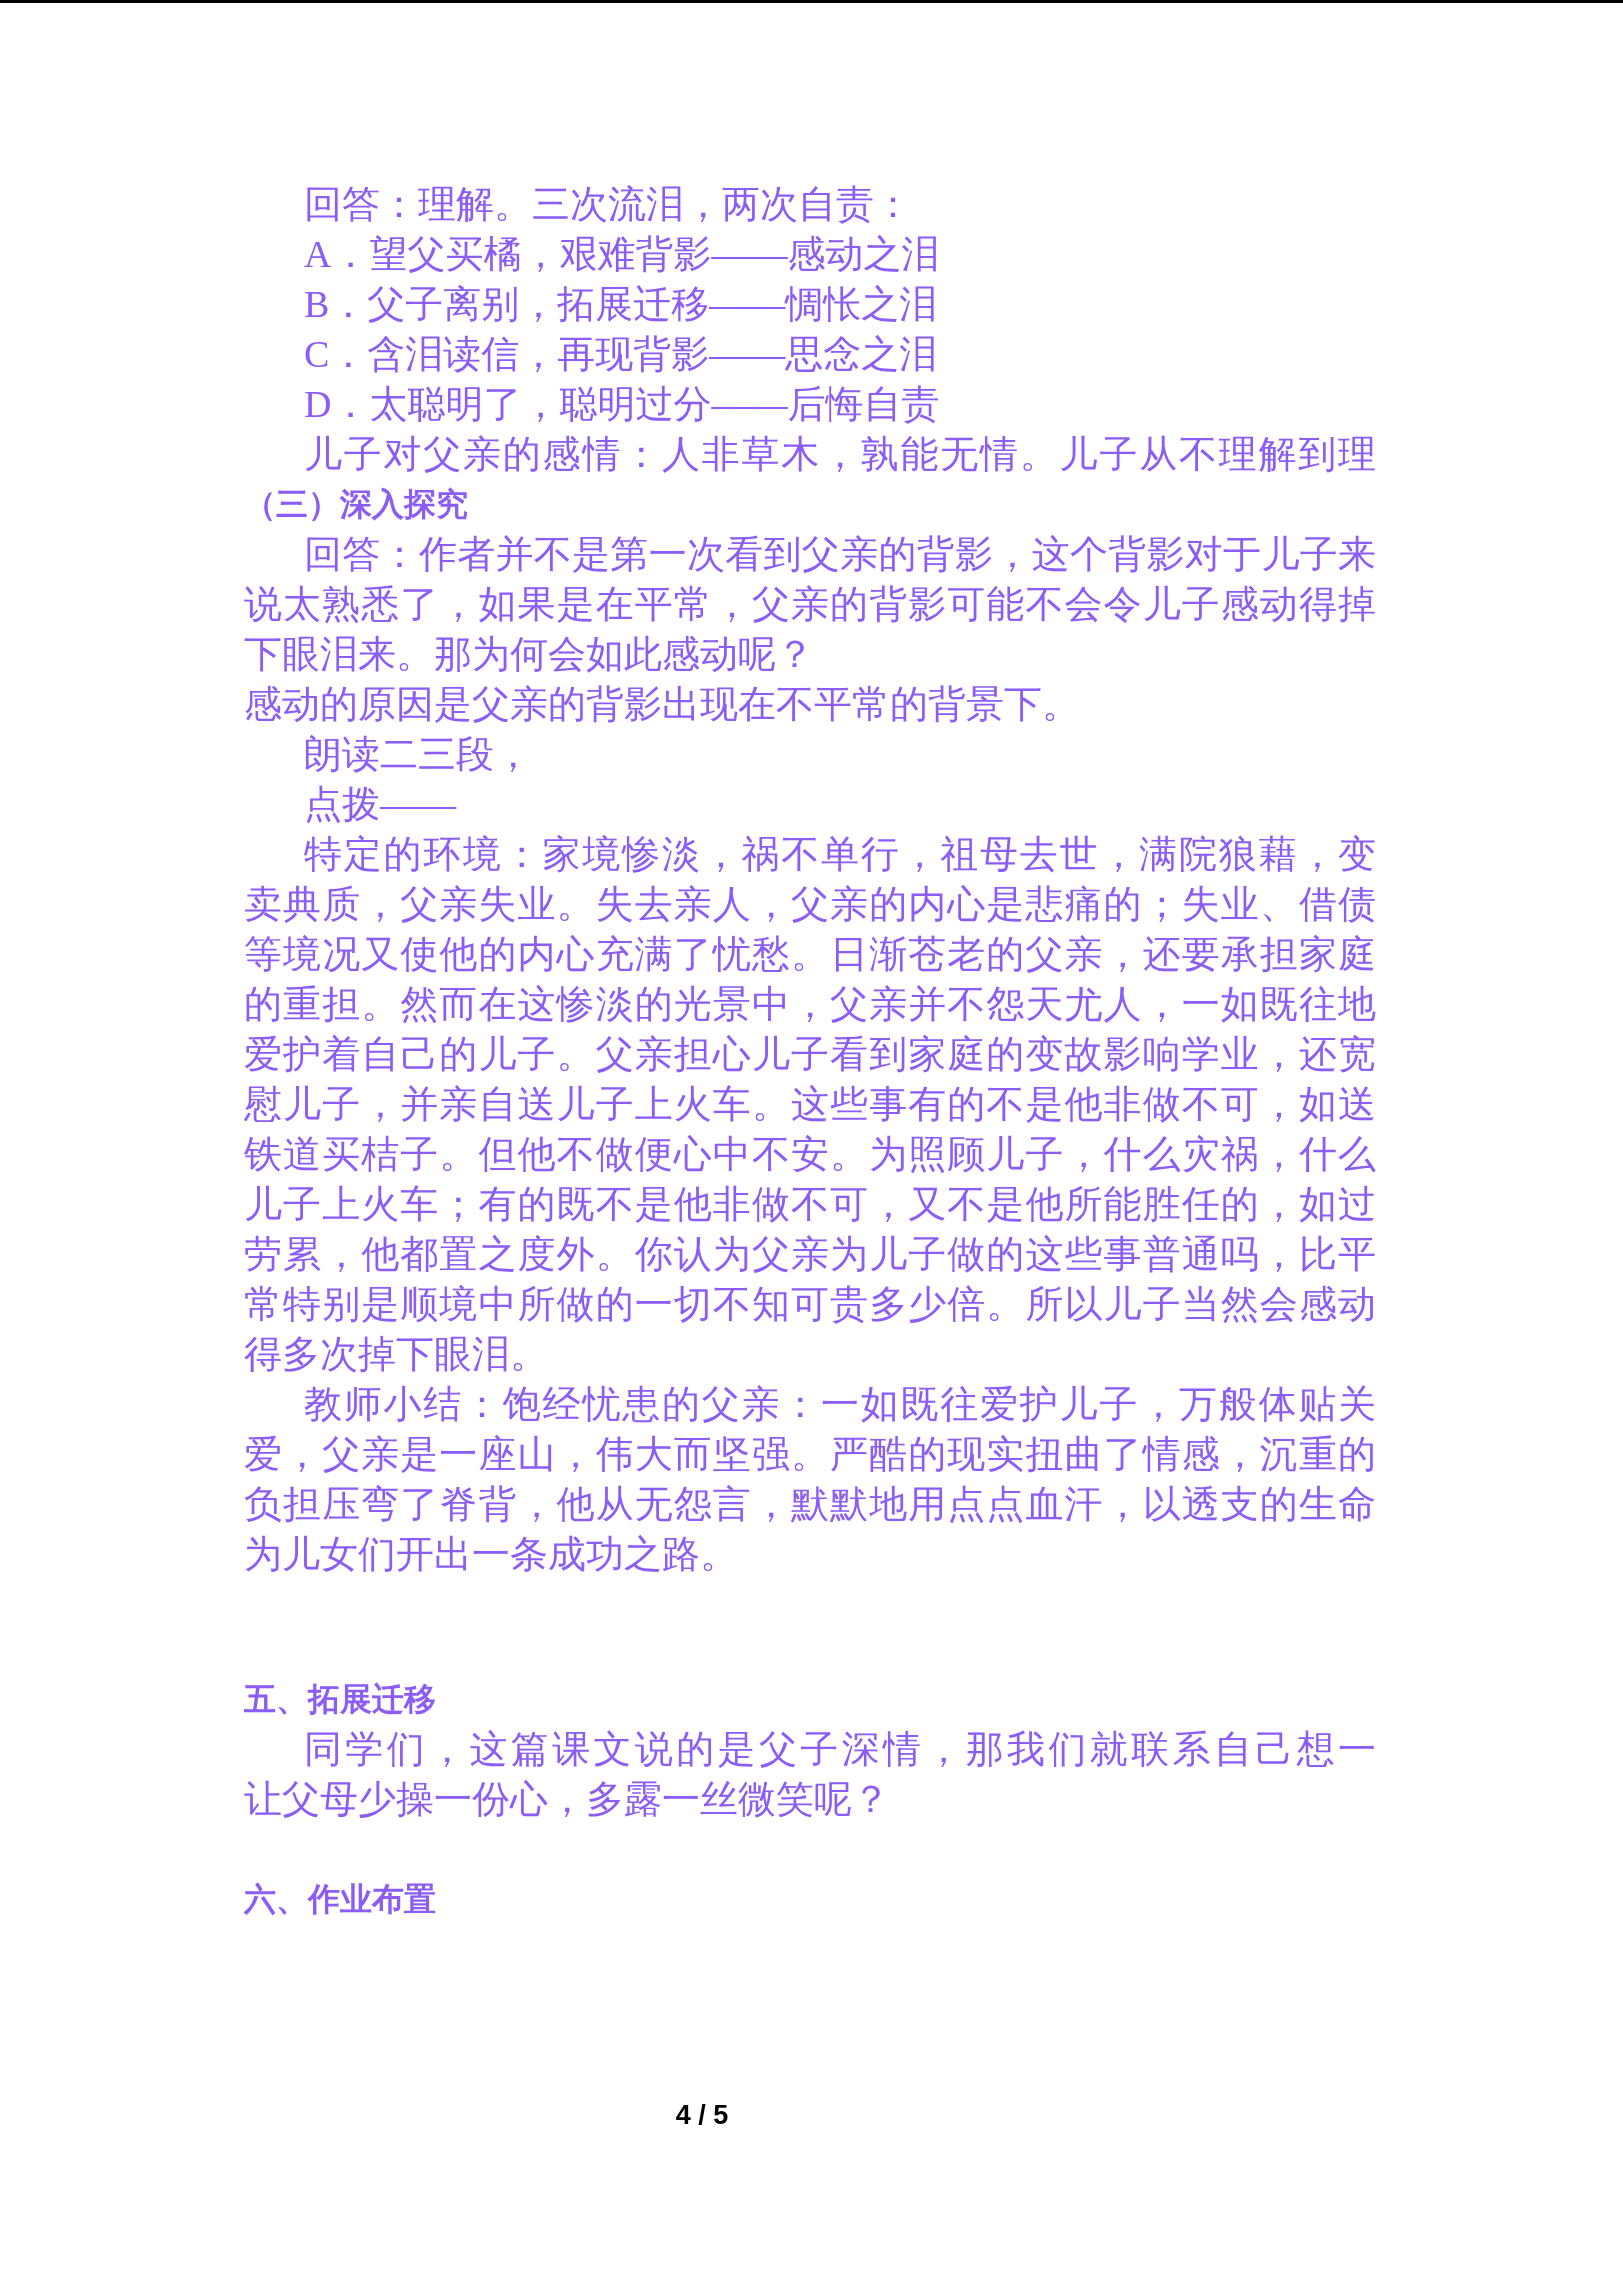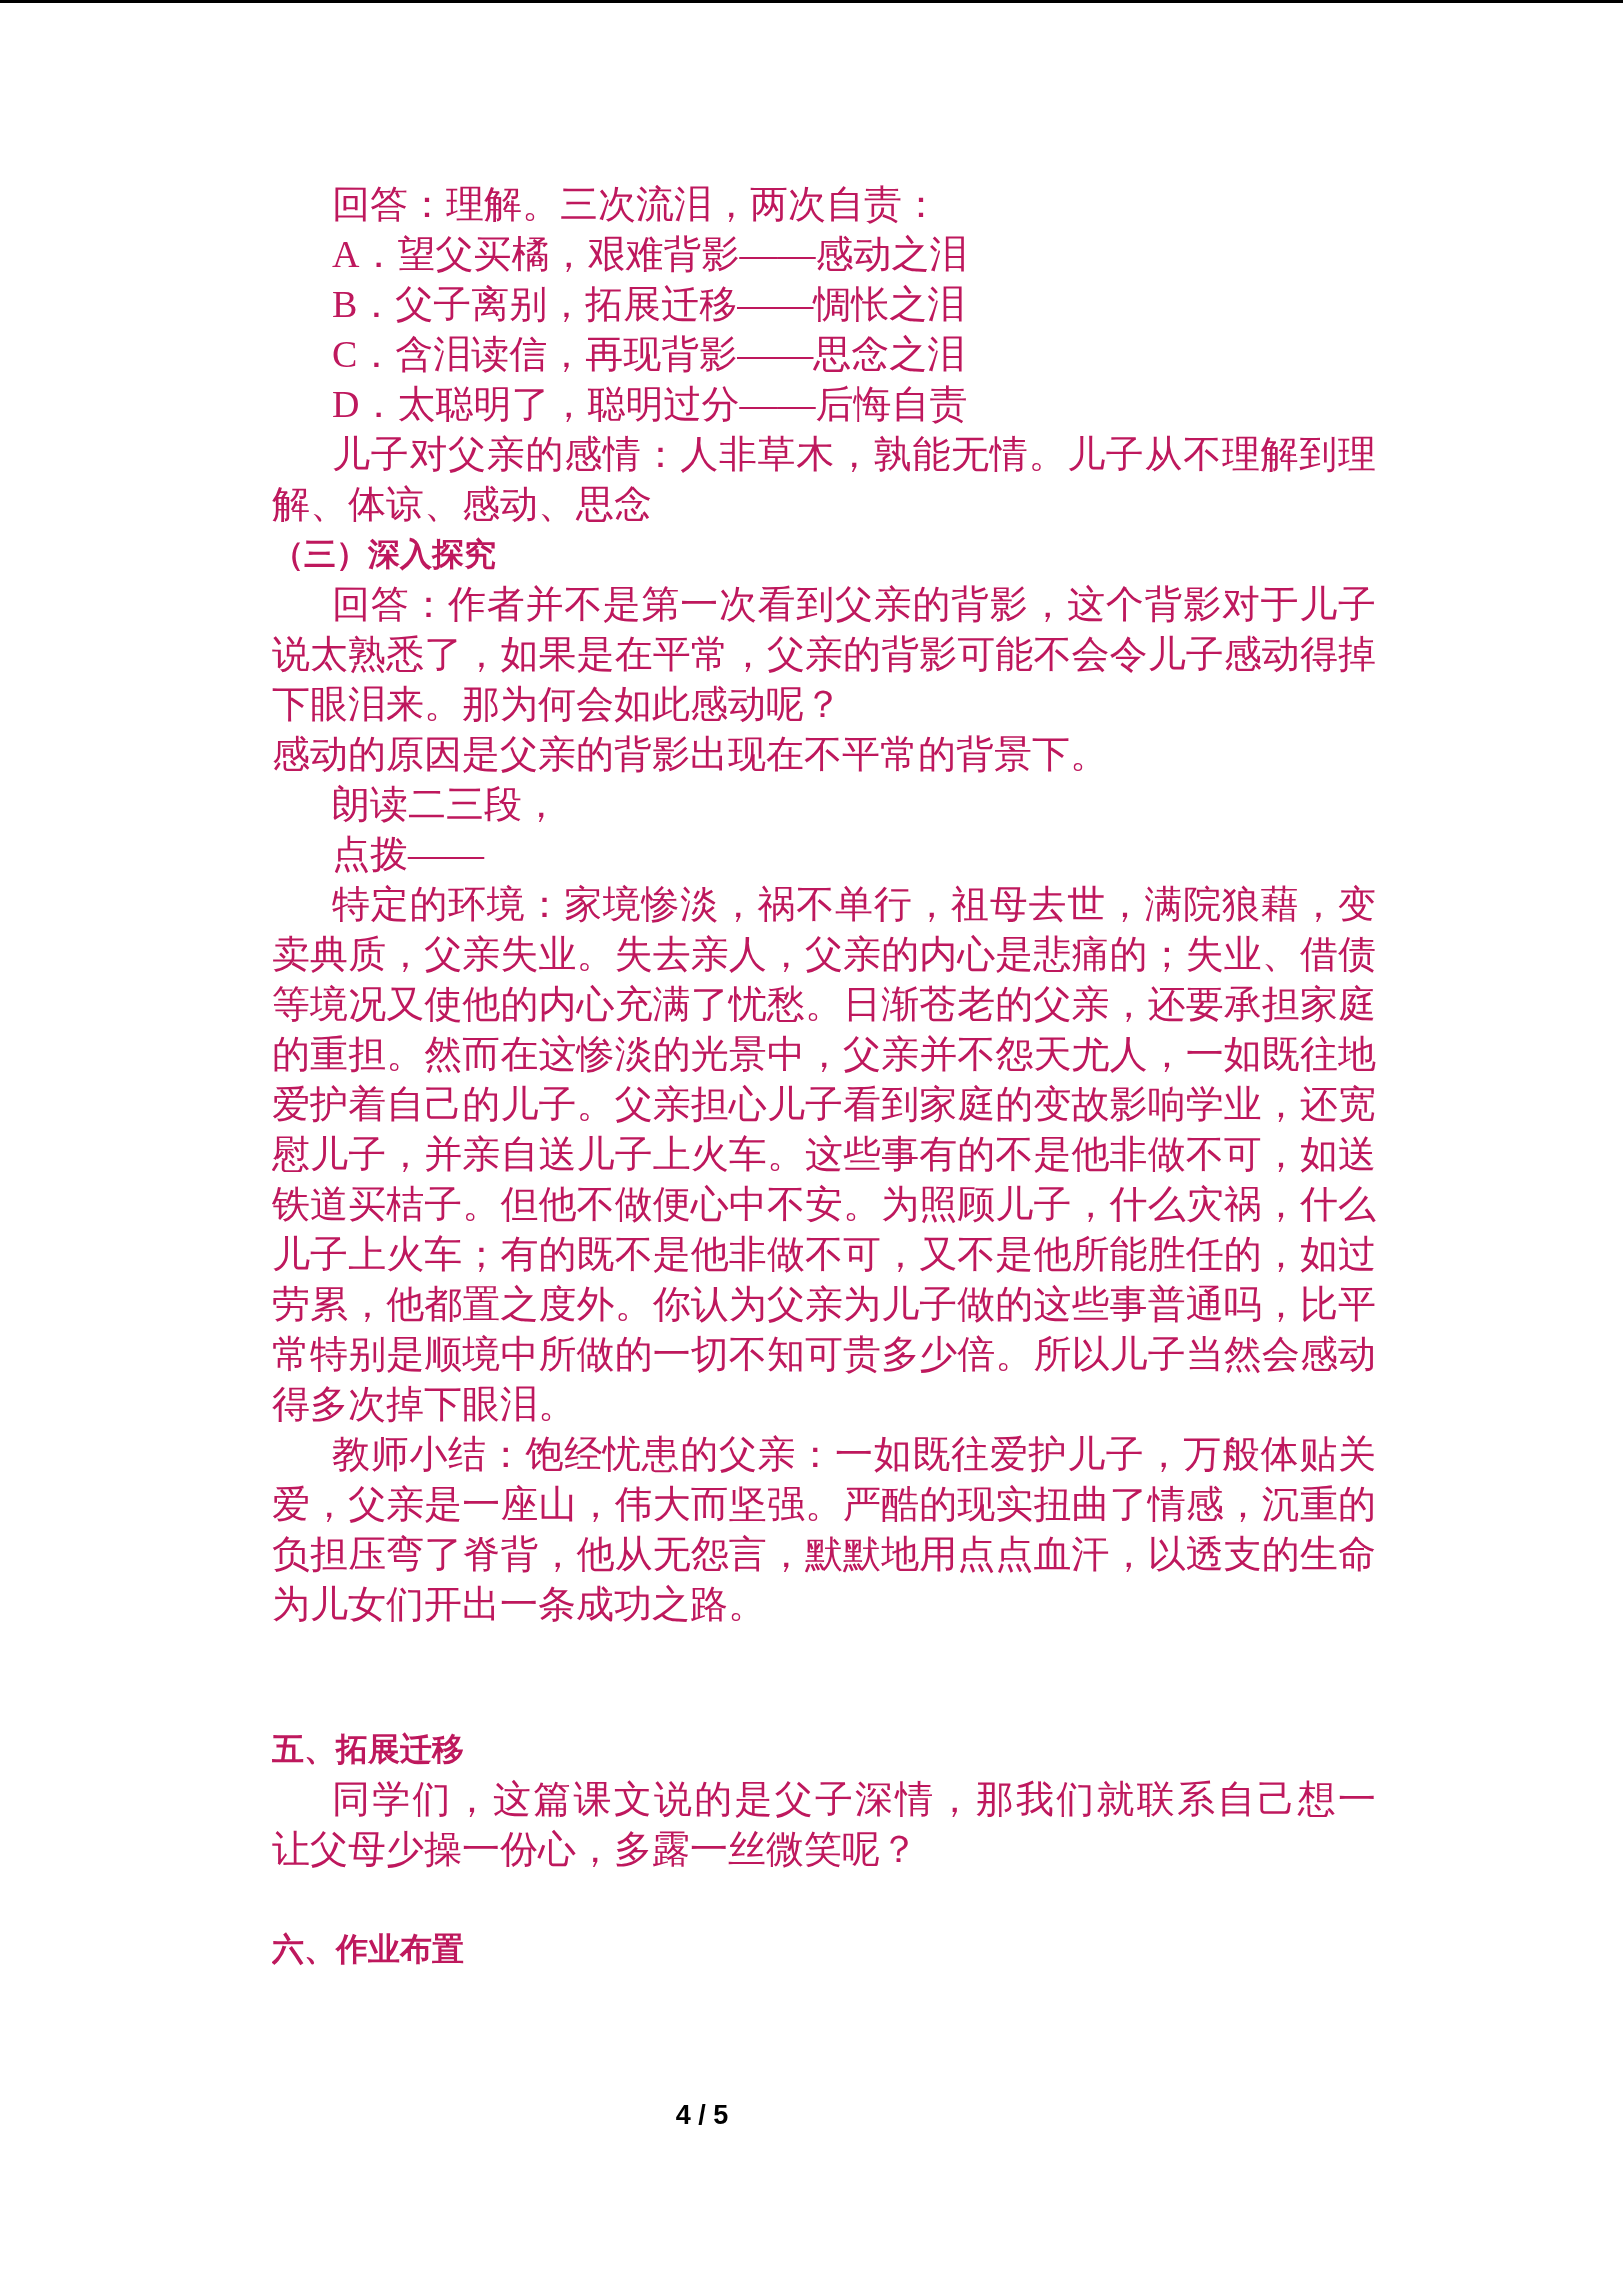--- a/index.html
+++ b/index.html
@@ -26,25 +26,24 @@
     position: absolute;
     left: 244px;
     top: 179px;
     width: 1132px;
     color: #000000;
   }
   .line {
     font-size: 38px;
     line-height: 50px;
     height: 50px;
-    color: #be185d;
+    color: #8b5cf6;
     text-align: justify;
     text-align-last: justify;
     overflow: hidden;
-    margin-left: 28px;
   }
   .line.indent {
     text-indent: 60px;
   }
   .line.last {
     text-align-last: left;
   }
   .line.heading {
     font-weight: bold;
     font-size: 32px;
@@ -70,21 +69,20 @@
 
 <div id="top-bar"></div>
 
 <div id="doc">
     <div class="line indent last">回答：理解。三次流泪，两次自责：</div>
     <div class="line indent last">A．望父买橘，艰难背影——感动之泪</div>
     <div class="line indent last">B．父子离别，拓展迁移——惆怅之泪</div>
     <div class="line indent last">C．含泪读信，再现背影——思念之泪</div>
     <div class="line indent last">D．太聪明了，聪明过分——后悔自责</div>
     <div class="line indent">儿子对父亲的感情：人非草木，孰能无情。儿子从不理解到理</div>
-    <div class="line last">解、体谅、感动、思念</div>
     <div class="line heading">（三）深入探究</div>
     <div class="line indent">回答：作者并不是第一次看到父亲的背影，这个背影对于儿子来</div>
     <div class="line">说太熟悉了，如果是在平常，父亲的背影可能不会令儿子感动得掉</div>
     <div class="line last">下眼泪来。那为何会如此感动呢？</div>
     <div class="line last">感动的原因是父亲的背影出现在不平常的背景下。</div>
     <div class="line indent last">朗读二三段，</div>
     <div class="line indent last">点拨——</div>
     <div class="line indent">特定的环境：家境惨淡，祸不单行，祖母去世，满院狼藉，变</div>
     <div class="line">卖典质，父亲失业。失去亲人，父亲的内心是悲痛的；失业、借债</div>
     <div class="line">等境况又使他的内心充满了忧愁。日渐苍老的父亲，还要承担家庭</div>

